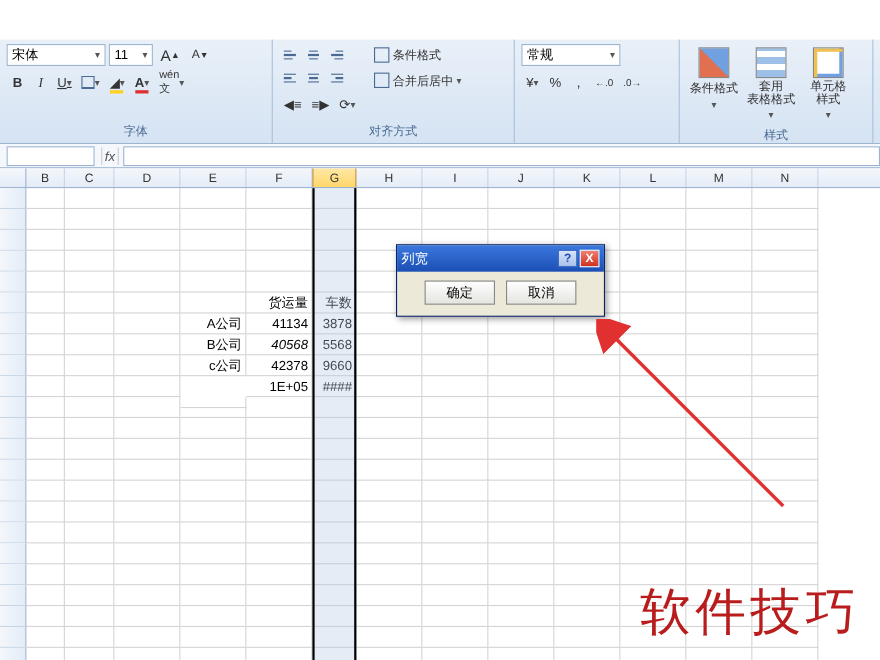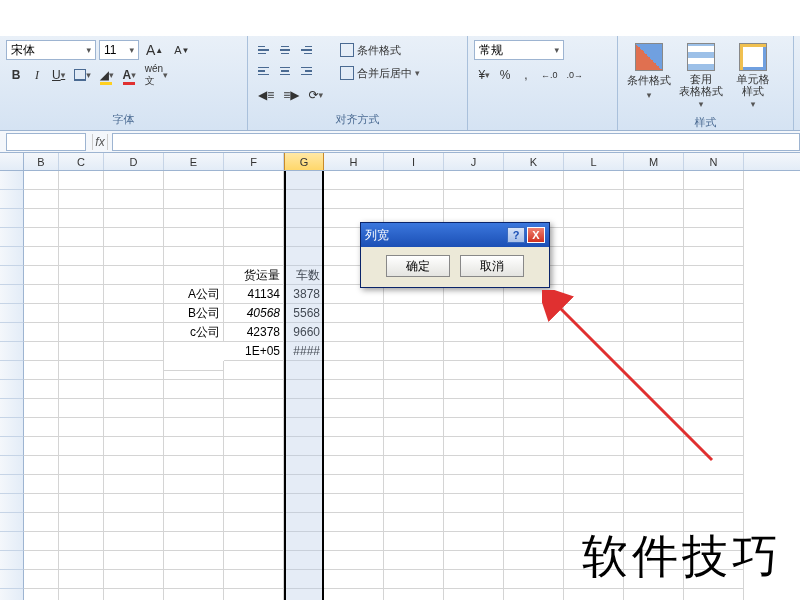--- a/index.html
+++ b/index.html
@@ -57,21 +57,21 @@
 .dlg-help,.dlg-close { width: 18px; height: 16px; margin-left: 2px; display: flex; align-items: center; justify-content: center; font-size: 11px; font-weight: bold; cursor: pointer; }
 .dlg-help { background: linear-gradient(#d8e4f8,#a9c0e8); border: 1px solid #3a6ac0; color: #1b4fb5; }
 .dlg-close { background: linear-gradient(#f08070,#d03020); border: 1px solid #fff; color: #fff; }
 .dlg-body { padding: 10px; }
 .dlg-row { display: flex; align-items: center; gap: 6px; }
 .dlg-input { flex: 1; height: 20px; border: 1px solid #7a9ac0; outline: 2px solid #e03030; outline-offset: 0; padding: 1px 4px; font-size: 12px; }
 .dlg-btns { display: flex; gap: 10px; justify-content: center; padding: 8px 10px 10px; }
 .dlg-btn { width: 64px; height: 22px; background: linear-gradient(#fff,#e4e4e0); border: 1px solid #888; font-size: 12px; cursor: pointer; }
 
 .arrow { position: absolute; left: 542px; top: 290px; width: 180px; height: 180px; pointer-events: none; }
-.watermark { position: absolute; right: 18px; bottom: 12px; font-size: 46px; color: #000000; font-family: Liberation Mono, monospace; letter-spacing: 4px; pointer-events: none; }
+.watermark { position: absolute; right: 18px; bottom: 12px; font-size: 46px; color: #b91c1c; font-family: Liberation Mono, monospace; letter-spacing: 4px; pointer-events: none; }
 </style>
 </head>
 <body>
 
 <div class="ribbon">
   <div class="ribbon-group" style="width:248px">
     <div class="ribbon-top" style="flex-direction:column;gap:3px">
       <div style="display:flex;gap:3px;align-items:center">
         <div class="font-name">
             <span>宋体</span>

